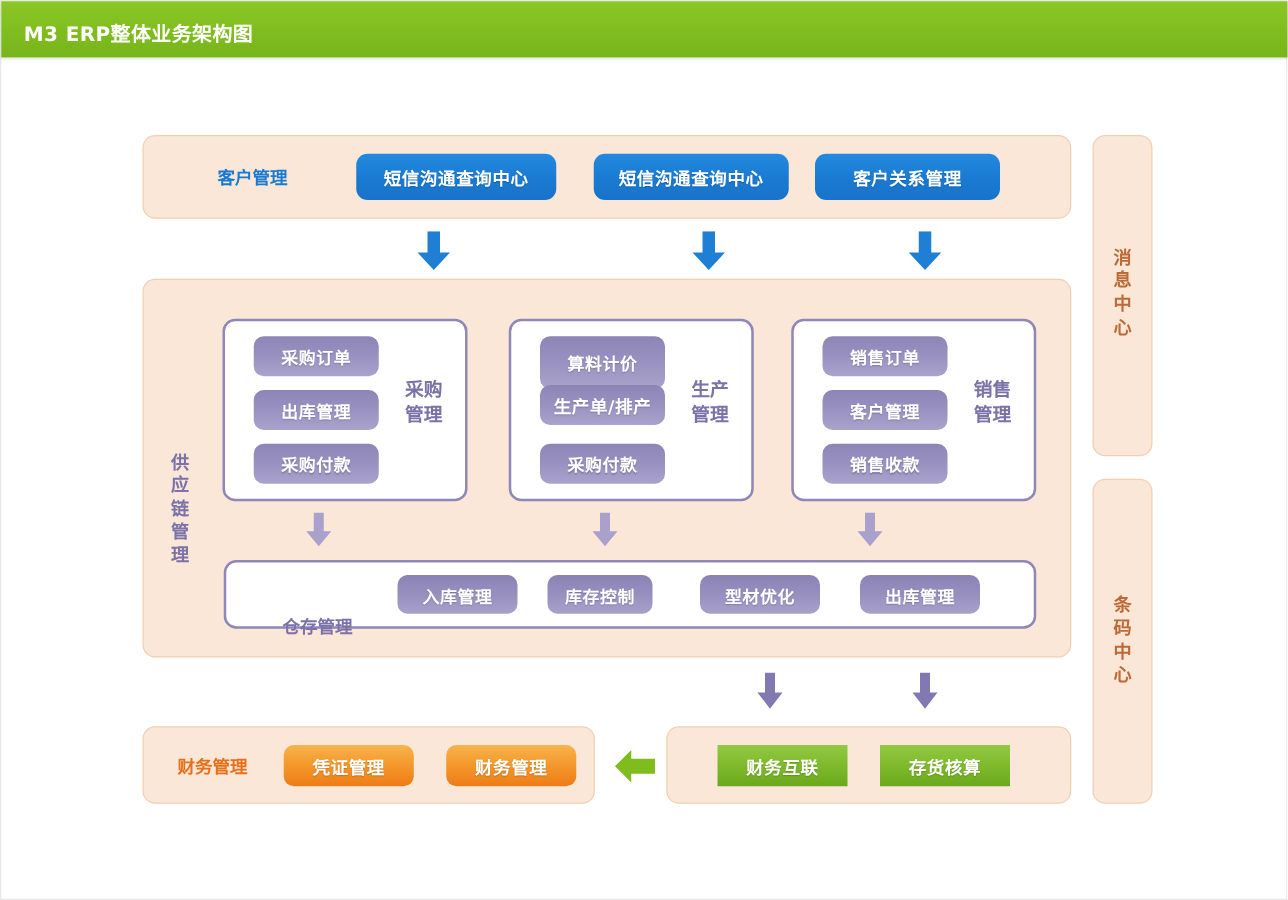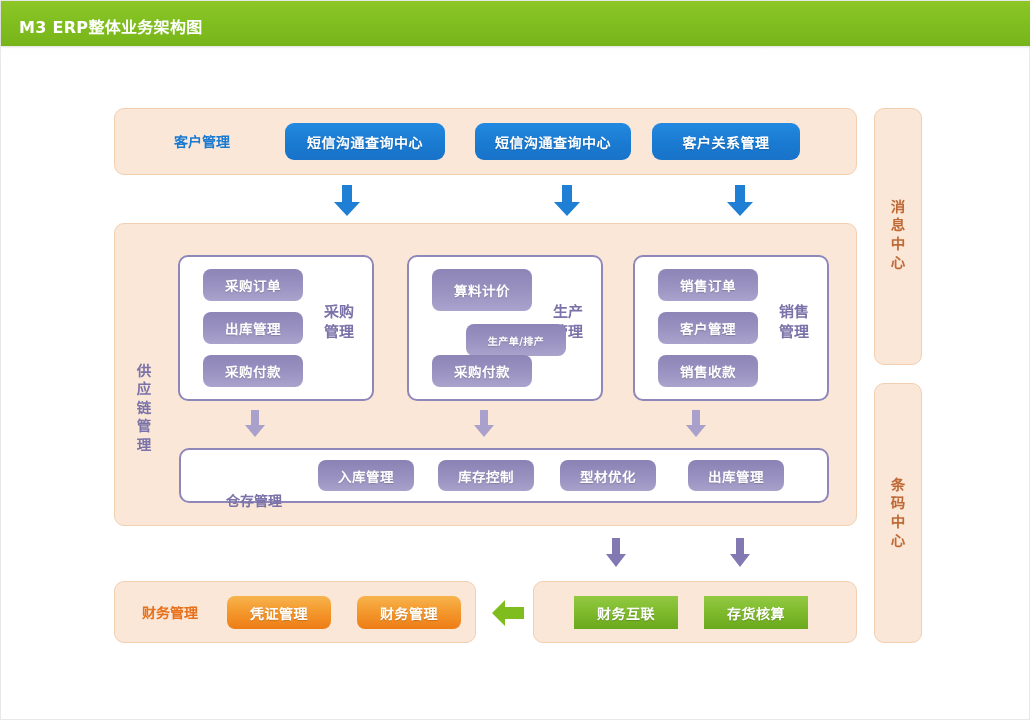--- a/index.html
+++ b/index.html
@@ -189,21 +189,21 @@
   <div class="pill pill-purple" style="left:202px; top:268px; width:100px; height:32px;">采购订单</div>
   <div class="pill pill-purple" style="left:202px; top:311px; width:100px; height:32px;">出库管理</div>
   <div class="pill pill-purple" style="left:202px; top:354px; width:100px; height:32px;">采购付款</div>
 
   <div class="white-card" style="left:406px; top:254px; width:196px; height:146px;"></div>
   <div class="card-title" style="left:539px; top:301px; width:56px;">
     <span>生产</span>
     <span>管理</span>
   </div>
   <div class="pill pill-purple" style="left:431px; top:268px; width:100px; height:42px;">算料计价</div>
-  <div class="pill pill-purple" style="left:431px; top:323px; width:100px; height:32px; font-size:10px;margin-left:34px;">生产单/排产</div>
+  <div class="pill pill-purple" style="left:431px; top:307px; width:100px; height:32px; font-size:14px;">生产单/排产</div>
   <div class="pill pill-purple" style="left:431px; top:354px; width:100px; height:32px;">采购付款</div>
 
   <div class="white-card" style="left:632px; top:254px; width:196px; height:146px;"></div>
   <div class="card-title" style="left:765px; top:301px; width:56px;">
     <span>销售</span>
     <span>管理</span>
   </div>
   <div class="pill pill-purple" style="left:657px; top:268px; width:100px; height:32px;">销售订单</div>
   <div class="pill pill-purple" style="left:657px; top:311px; width:100px; height:32px;">客户管理</div>
   <div class="pill pill-purple" style="left:657px; top:354px; width:100px; height:32px;">销售收款</div>
@@ -220,21 +220,21 @@
   </div>
   <div class="arrow" style="left:684px; top:409px;">
     <svg width="22" height="28" viewBox="0 0 22 28" xmlns="http://www.w3.org/2000/svg">
       <path d="M7 0 H15 V15 H21 L11 27 L1 15 H7 Z" fill="#a9a1cb"></path>
     </svg>
   </div>
 
   <div class="white-card" style="left:178px; top:447px; width:650px; height:55px;"></div>
   <div class="label label-purple" style="left:215px; top:489px; width:76px; height:20px;">仓存管理</div>
   <div class="pill pill-purple-dark" style="left:317px; top:459px; width:96px; height:31px;">入库管理</div>
-  <div class="pill pill-purple-dark" style="left:437px; top:459px; width:96px; height:31px;">库存控制</div>
+  <div class="pill pill-purple-dark" style="left:437px; top:459px; width:84px; height:31px;">库存控制</div>
   <div class="pill pill-purple-dark" style="left:559px; top:459px; width:96px; height:31px;">型材优化</div>
   <div class="pill pill-purple-dark" style="left:687px; top:459px; width:96px; height:31px;">出库管理</div>
 
   <div class="arrow" style="left:604px; top:537px;">
     <svg width="22" height="30" viewBox="0 0 22 30" xmlns="http://www.w3.org/2000/svg">
       <path d="M7 0 H15 V16 H21 L11 29 L1 16 H7 Z" fill="#8279b3"></path>
     </svg>
   </div>
   <div class="arrow" style="left:728px; top:537px;">
     <svg width="22" height="30" viewBox="0 0 22 30" xmlns="http://www.w3.org/2000/svg">

